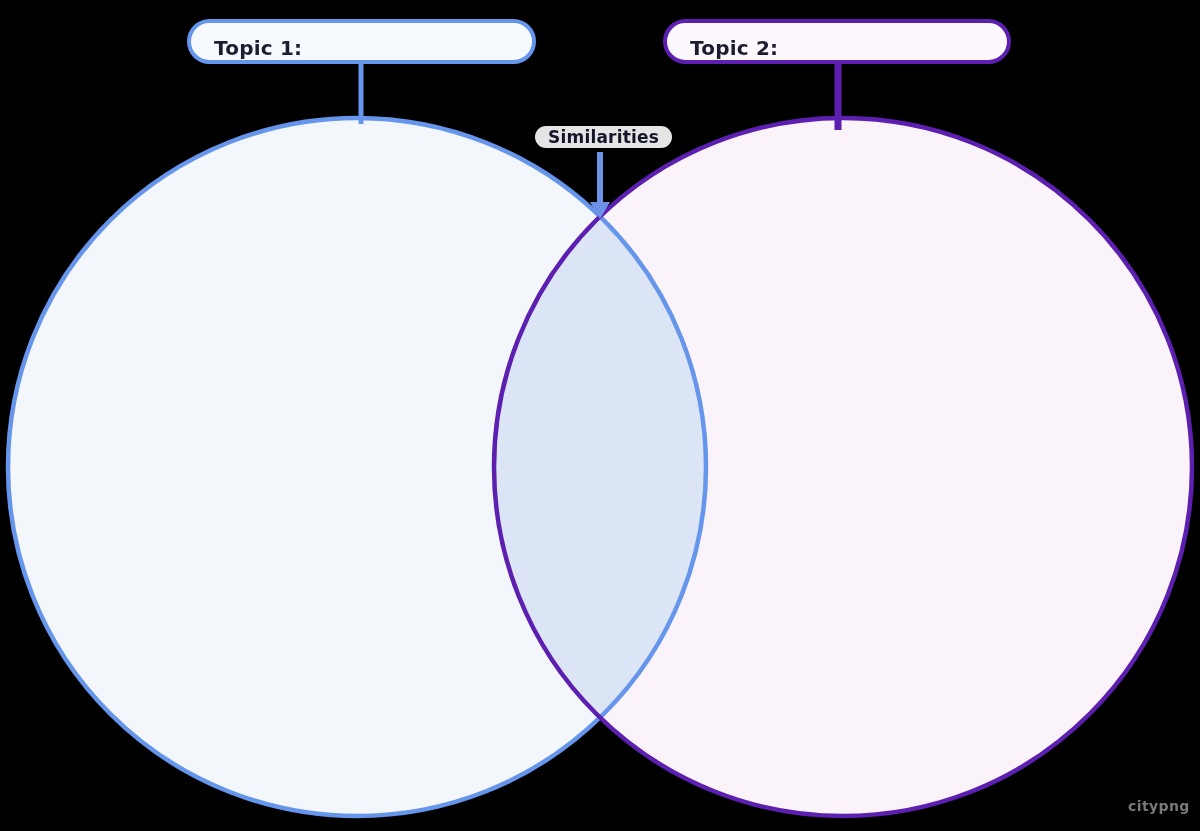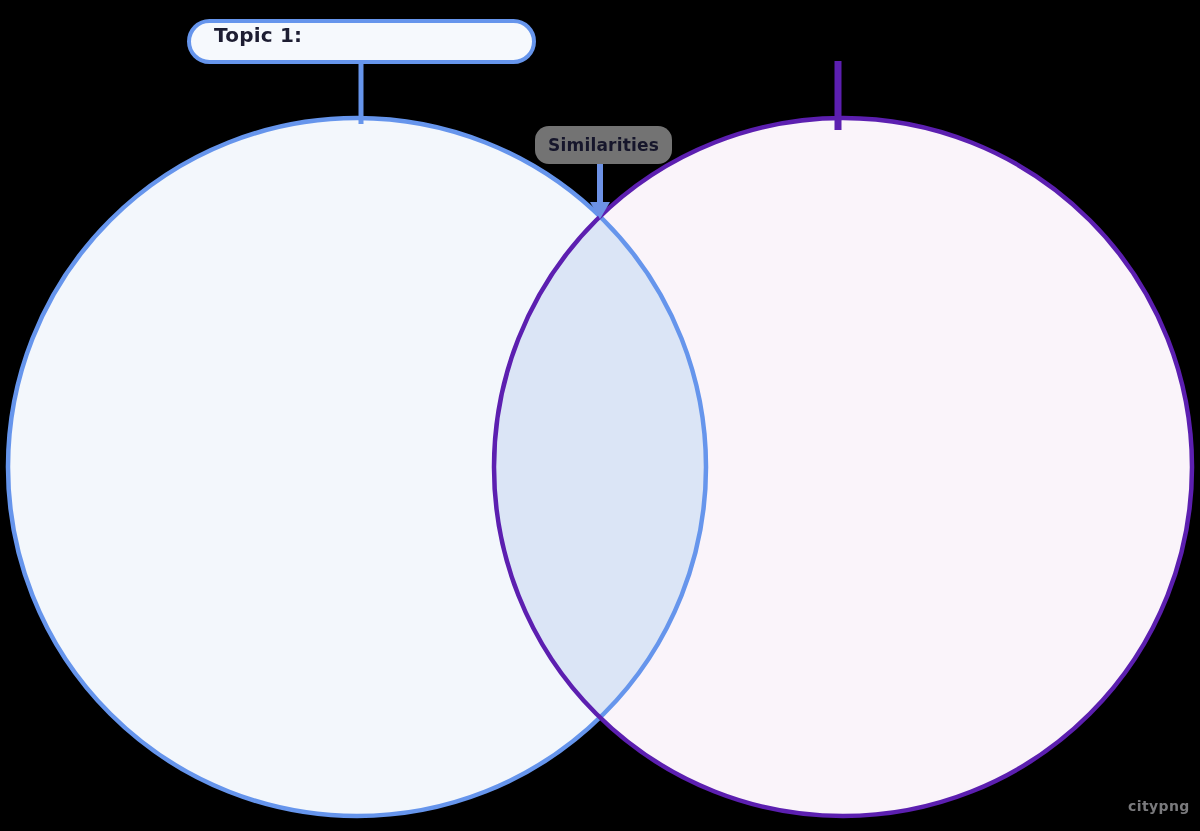--- a/index.html
+++ b/index.html
@@ -21,21 +21,21 @@
     position: absolute;
     left: 0;
     top: 0;
   }
   .topic-pill {
     position: absolute;
     box-sizing: border-box;
     height: 45px;
     border-radius: 23px;
     display: flex;
-    align-items: flex-start;
+    align-items: flex-end;
     padding-left: 23px;
     font-size: 20px;
     font-weight: bold;
     color: #1d1d32;
     letter-spacing: 0.2px;
   }
   .topic-pill.topic1 {
     left: 187px;
     top: 19px;
     width: 349px;
@@ -47,23 +47,23 @@
     top: 19px;
     width: 348px;
     background: #fdf8fd;
     border: 4px solid #5c1fb0;
   }
   .similarities-pill {
     position: absolute;
     left: 535px;
     top: 126px;
     height: 14px;
-    padding: 12px 13px;
+    padding: 4px 13px;
     border-radius: 14px;
-    background: #737373;
+    background: #e5e5e5;
     display: inline-flex;
     align-items: center;
     justify-content: center;
     font-size: 17px;
     font-weight: bold;
     color: #16162b;
     letter-spacing: 0.2px;
   }
   .watermark {
     position: absolute;
@@ -97,20 +97,23 @@
     <circle cx="843" cy="467" r="349" fill="none" stroke-width="4.5" stroke="#5c1fb0"></circle>
 
     <line x1="600" y1="152" x2="600" y2="204" stroke-width="6" stroke="#6d92e6"></line>
     <polygon points="590,202 610,202 600,219" fill="#6d92e6"></polygon>
   </svg>
 
   <div class="topic-pill topic1">
     <span>Topic 1:</span>
   </div>
 
+  <div class="topic-pill topic2">
+    <span>Topic 2:</span>
+  </div>
 
   <div class="similarities-pill">
     <span>Similarities</span>
   </div>
 
   <div class="watermark">citypng</div>
 
 </div>
 
 </body></html>

